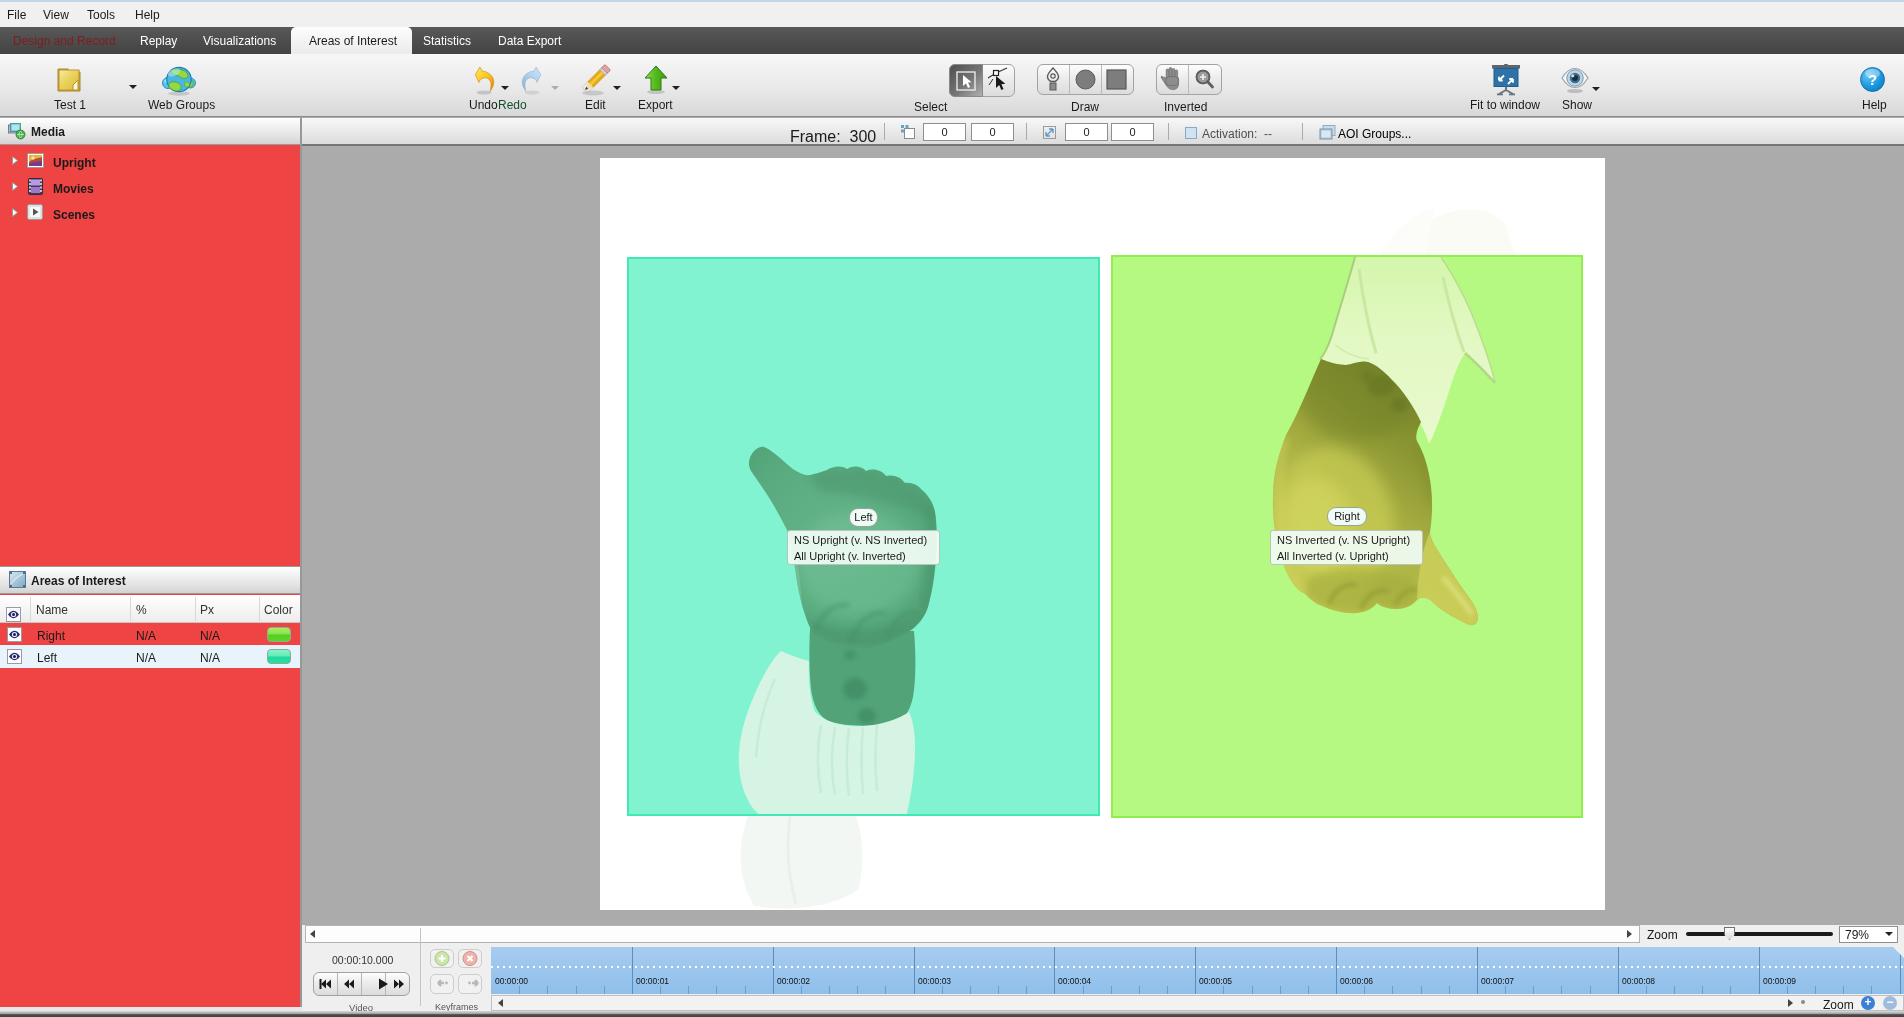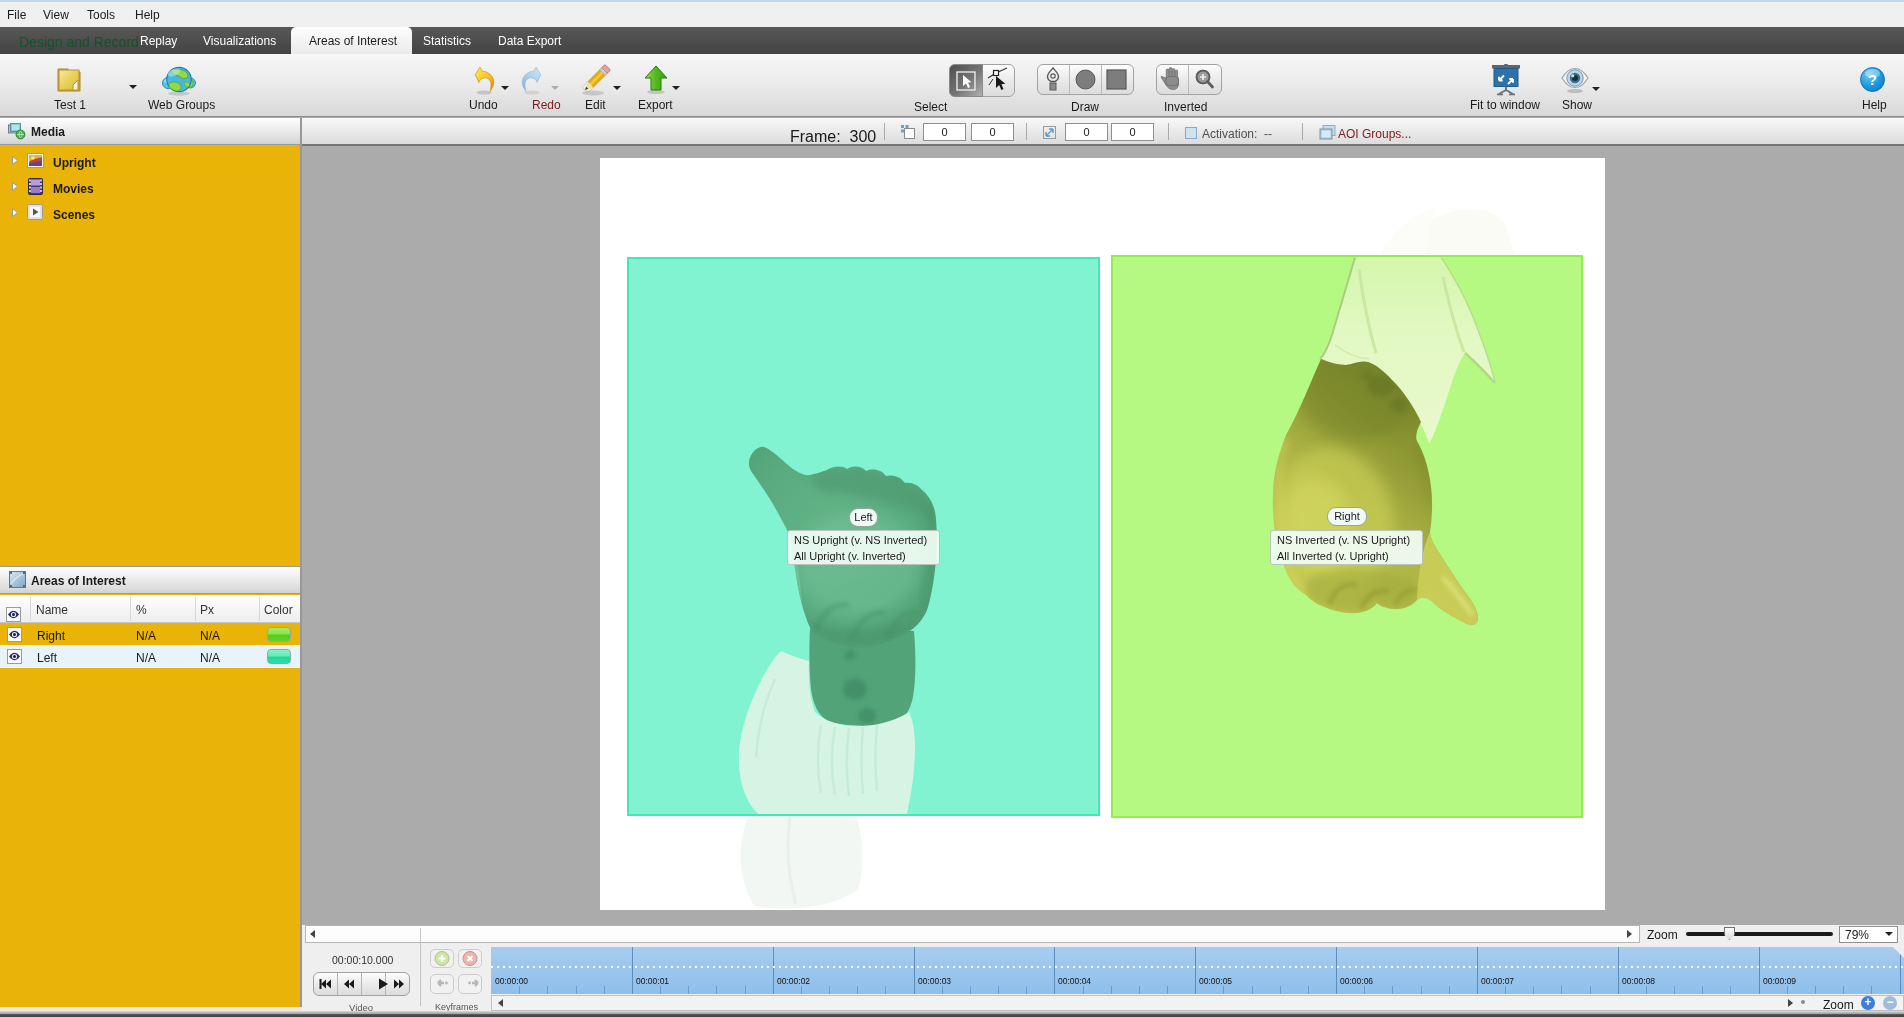--- a/index.html
+++ b/index.html
@@ -11,21 +11,21 @@
 </style></head>
 <body>
 
 <div class="abs" style="left:0;top:0;width:1904px;height:27px;background:#f0f0f0;border-top:2px solid #c3d5e9"></div>
 <div class="lbl" style="left:7px;top:8px">File</div>
 <div class="lbl" style="left:43px;top:8px">View</div>
 <div class="lbl" style="left:87px;top:8px">Tools</div>
 <div class="lbl" style="left:135px;top:8px">Help</div>
 
 <div class="abs" style="left:0;top:27px;width:1904px;height:27px;background:linear-gradient(#585858,#434343)"></div>
-<div class="lbl" style="left:19px;top:34px;color:#14532d;font-size:14px">Design and Record</div>
+<div class="lbl" style="left:13px;top:34px;color:#7f1d1d;font-size:12px">Design and Record</div>
 <div class="lbl" style="left:140px;top:34px;color:#fff;font-size:12px">Replay</div>
 <div class="lbl" style="left:203px;top:34px;color:#fff;font-size:12px">Visualizations</div>
 <div class="abs" style="left:291px;top:27px;width:121px;height:29px;background:linear-gradient(#fdfdfd,#e9e9e9);border-radius:5px 5px 0 0"></div>
 <div class="lbl" style="left:309px;top:34px;font-size:12px">Areas of Interest</div>
 <div class="lbl" style="left:423px;top:34px;color:#fff;font-size:12px">Statistics</div>
 <div class="lbl" style="left:498px;top:34px;color:#fff;font-size:12px">Data Export</div>
 
 <div class="abs" style="left:0;top:54px;width:1904px;height:63px;background:linear-gradient(#f7f7f7,#e9e9e9 55%,#d8d8d8);border-bottom:1px solid #8c8c8c"></div>
 <svg class="abs" style="left:56px;top:66px" width="28" height="28" viewBox="0 0 28 28">
   <defs>
@@ -71,21 +71,21 @@
   <defs>
       <linearGradient id="rg" x1="1" y1="0" x2=".3" y2="1">
     <stop offset="0" stop-color="#cfe6f8"></stop>
         <stop offset=".55" stop-color="#a4cdee"></stop>
         <stop offset="1" stop-color="#7fb2de"></stop>
       </linearGradient>
     </defs>
   <ellipse cx="12" cy="29.5" rx="7.5" ry="2" fill="#aaa" opacity=".35"></ellipse>
   <path d="M20.7,11.7 L16.1,4.1 L13.5,8.3 C9.8,8.2 6,10.5 3.7,14 C1.6,17.5 1.8,22 4.5,26 L5.7,28.3 C5.2,25 4.6,22 5.2,19.5 C6.2,16 9,14.4 11.7,14.9 C14.1,15.3 15.6,16.4 16.7,18 L17,19.5 Z" fill="url(#rg)" stroke="#86a8c8" stroke-width=".6" opacity=".9"></path>
 </svg>
-<div class="lbl" style="left:532px;top:98px;color:#7f1d1d">Redo</div>
+<div class="lbl" style="left:498px;top:98px;color:#14532d">Redo</div>
 <div class="darr" style="left:551px;top:86px;opacity:.3"></div>
 <svg class="abs" style="left:578px;top:63px" width="34" height="34" viewBox="0 0 34 34">
   <ellipse cx="15" cy="30" rx="11" ry="2.5" fill="#999" opacity=".4"></ellipse>
   <g transform="rotate(45 17 17)">
     <rect x="13" y="-1" width="8" height="5" rx="1.5" fill="#e8a0a0" stroke="#b66" stroke-width=".7"></rect>
     <rect x="13" y="3.5" width="8" height="3" fill="#c9cdd4" stroke="#98a" stroke-width=".6"></rect>
     <rect x="13" y="6.5" width="8" height="17" fill="#f5c835"></rect>
     <rect x="13" y="6.5" width="2.6" height="17" fill="#e3a81c"></rect>
     <rect x="18.4" y="6.5" width="2.6" height="17" fill="#e3a81c"></rect>
     <path d="M13,23.5 L21,23.5 L17,31 Z" fill="#f3dfa6"></path>
@@ -180,21 +180,21 @@
         <stop offset=".55" stop-color="#1b98dd"></stop>
         <stop offset="1" stop-color="#0b72b8"></stop>
       </radialGradient>
     </defs>
   <circle cx="13.5" cy="13.5" r="12" fill="url(#hg)" stroke="#0a649f" stroke-width=".8"></circle>
   <ellipse cx="13.5" cy="7.5" rx="7.5" ry="4.5" fill="#ffffff" opacity=".35"></ellipse>
   <text x="13.5" y="19" font-family="Liberation Sans" font-size="15" font-weight="bold" fill="#fff" text-anchor="middle">?</text>
 </svg>
 <div class="lbl" style="left:1862px;top:98px">Help</div>
 
-<div class="abs" style="left:0;top:118px;width:302px;height:889px;background:#eab308;border-right:2px solid #989898">
+<div class="abs" style="left:0;top:118px;width:302px;height:889px;background:#ef4444;border-right:2px solid #989898">
 
   <div class="abs" style="left:0;top:0;width:300px;height:27px;background:linear-gradient(#ffffff,#dedede 80%,#d2d2d2);border-bottom:1px solid #9a9a9a"></div>
   <svg class="abs" style="left:8px;top:5px" width="18" height="17" viewBox="0 0 18 17">
     <rect x="0.5" y="2" width="10" height="8" fill="#b8b8c8" stroke="#667" stroke-width=".8"></rect>
     <rect x="2.5" y="0.5" width="10" height="8" fill="#7ecfd4" stroke="#3a8a90" stroke-width=".8"></rect>
     <rect x="4" y="2" width="7" height="5" fill="#aee6ea"></rect>
     <circle cx="12.5" cy="11.5" r="4.5" fill="#49b04f" stroke="#2a7a30" stroke-width=".8"></circle>
     <path d="M9,11.5 L16,11.5 M12.5,8 C10.5,10 10.5,13 12.5,15 M12.5,8 C14.5,10 14.5,13 12.5,15" stroke="#d6f3d8" stroke-width=".7" fill="none"></path>
   </svg>
   <div class="lbl" style="left:31px;top:7px;font-weight:bold">Media</div>
@@ -321,21 +321,21 @@
 <div class="abs" style="left:1111px;top:123px;width:43px;height:18px;background:#fff;border:1px solid #8f8f8f;text-align:center;font-size:11px;line-height:16px">0</div>
 <div class="abs" style="left:1168px;top:123px;width:1px;height:17px;background:#aaa"></div>
 <div class="abs" style="left:1185px;top:127px;width:12px;height:12px;background:#cfe3f3;border:1px solid #8aa8c4"></div>
 <div class="lbl" style="left:1202px;top:127px;color:#4f4f4f">Activation:&nbsp; --</div>
 <div class="abs" style="left:1302px;top:123px;width:1px;height:17px;background:#aaa"></div>
 <svg class="abs" style="left:1319px;top:124px" width="17" height="17" viewBox="0 0 17 17">
   <rect x="4" y="1.5" width="12" height="10" fill="#c8dcec" stroke="#8aa4ba" opacity=".9"></rect>
   <rect x="1" y="5" width="12" height="10" fill="#b0c8dc" stroke="#7a94ac"></rect>
   <rect x="2.5" y="6.5" width="9" height="7" fill="#d8e8f4"></rect>
 </svg>
-<div class="lbl" style="left:1338px;top:127px;color:#7f1d1d">AOI Groups...</div>
+<div class="lbl" style="left:1338px;top:127px;color:#000000">AOI Groups...</div>
 
 <div class="abs" id="canvas" style="left:302px;top:148px;width:1602px;height:777px;background:#ababab">
   <div class="abs" id="stim" style="left:298px;top:10px;width:1005px;height:752px;background:#fff">
 
     <svg class="abs" style="left:130px;top:658px" width="240" height="94" viewBox="0 0 240 94">
       <path d="M18,0 C8,28 6,58 24,90 C60,96 100,92 128,74 C136,46 132,18 126,0 Z" fill="#f2f7f3"></path>
       <path d="M60,0 C56,30 58,60 66,88" fill="none" stroke="#e9efe9" stroke-width="3"></path>
     </svg>
 
     <svg class="abs" style="left:740px;top:30px" width="220" height="67" viewBox="0 0 220 67">

